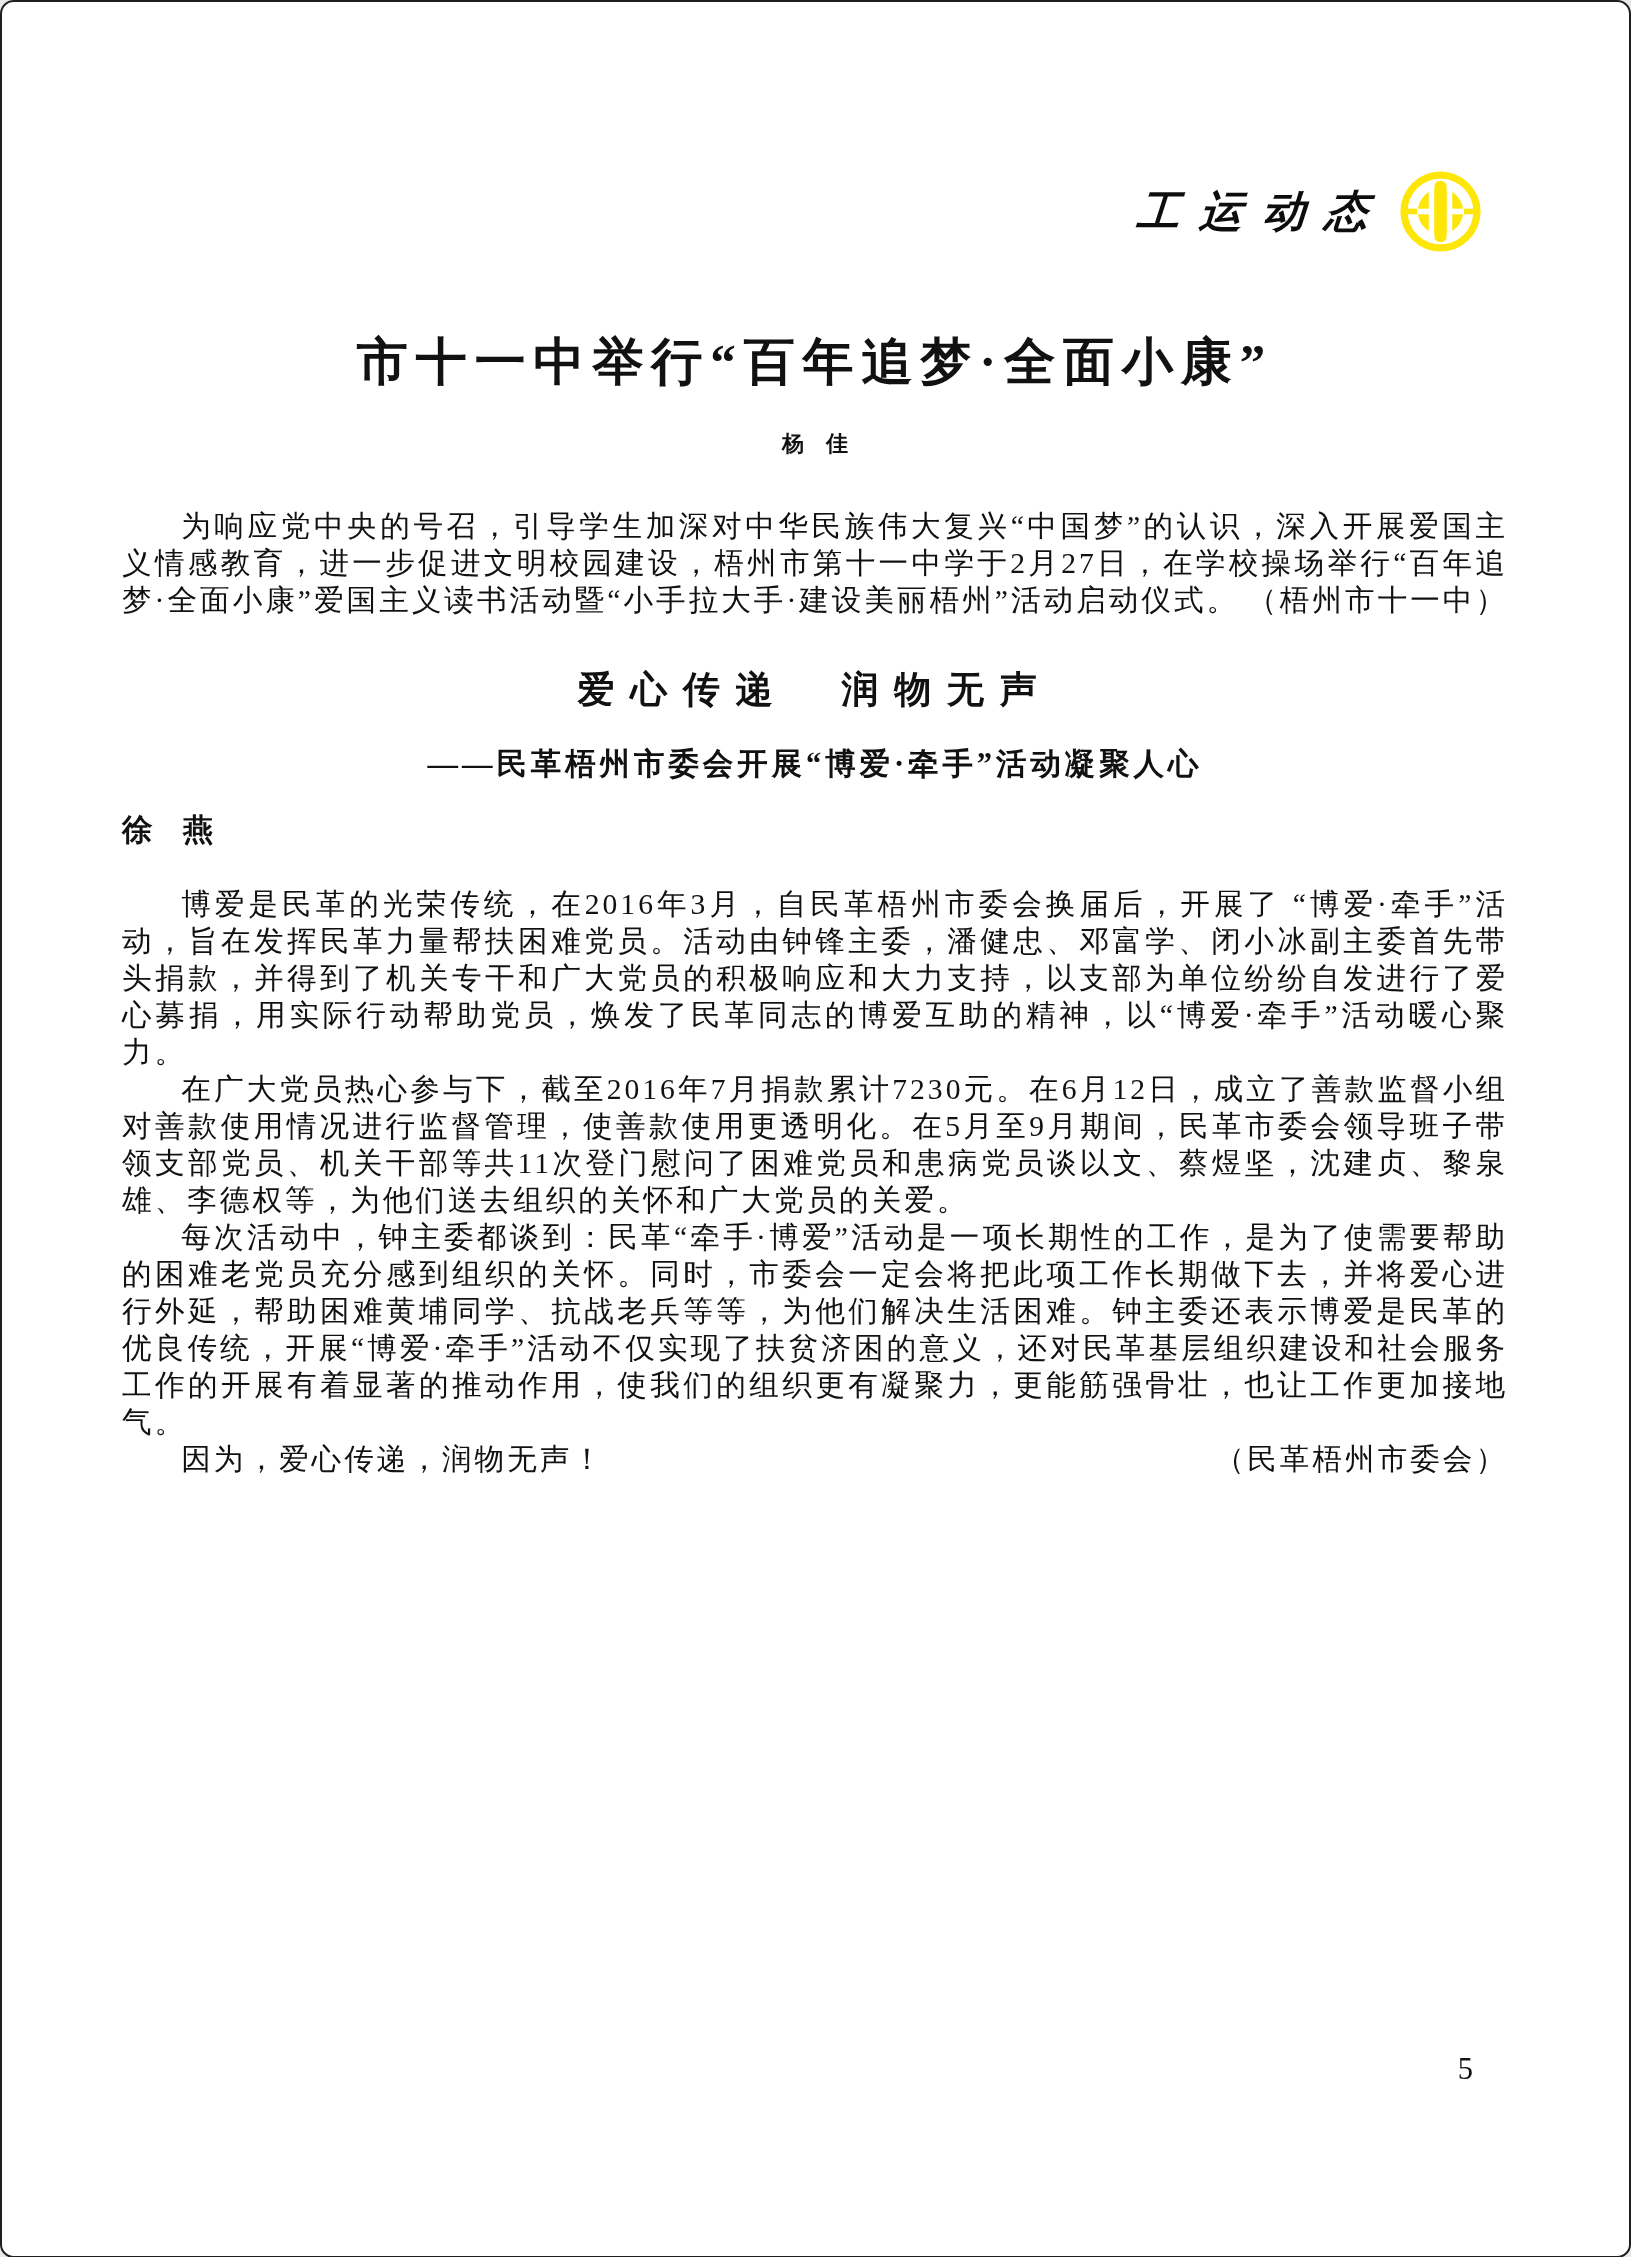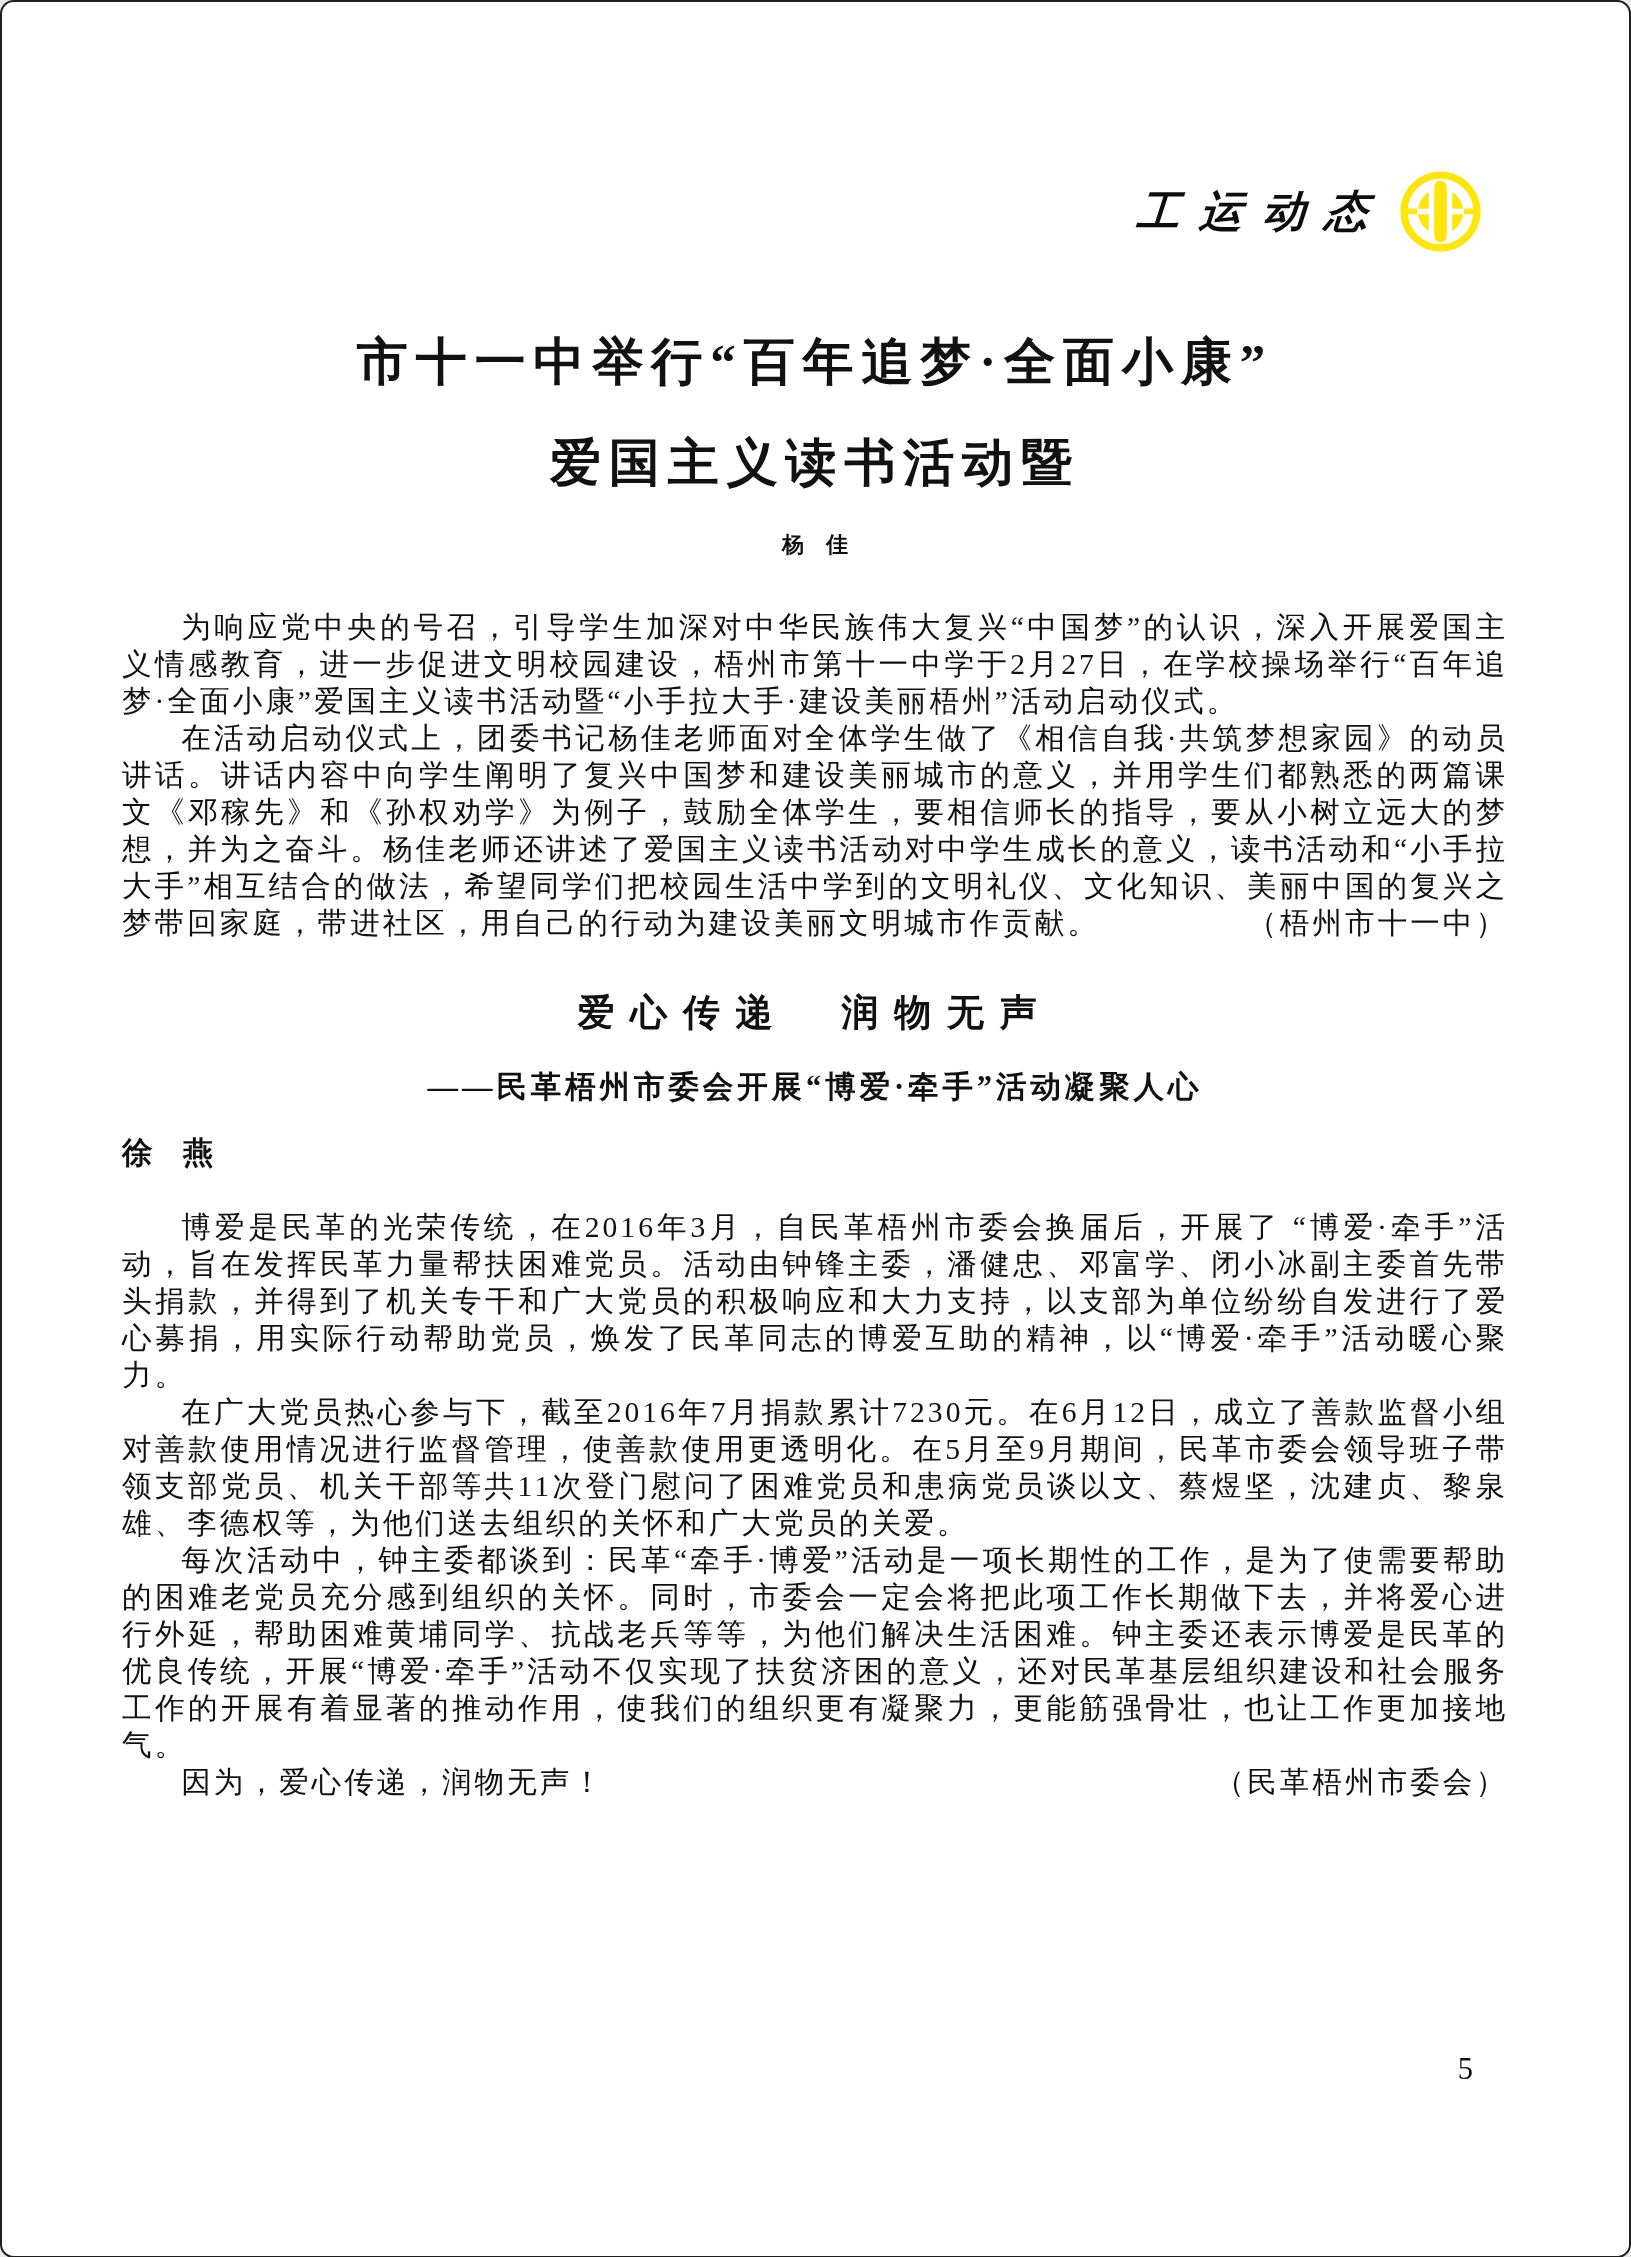--- a/index.html
+++ b/index.html
@@ -128,25 +128,23 @@
         <rect x="6" y="46.5" width="15" height="7" fill="#FFE60A"></rect>
         <rect x="79" y="46.5" width="15" height="7" fill="#FFE60A"></rect>
       </svg>
     </span>
   </div>
 
   <div class="content">
 
     <div>
       <div class="t-line l1">市十一中举行“百年追梦·全面小康”</div>
-      <div class="t-line l2">爱国主义读书活动暨</div>
       <div class="author">杨　佳</div>
       <div class="body-block">
         <p>为响应党中央的号召，引导学生加深对中华民族伟大复兴“中国梦”的认识，深入开展爱国主义情感教育，进一步促进文明校园建设，梧州市第十一中学于2月27日，在学校操场举行“百年追梦·全面小康”爱国主义读书活动暨“小手拉大手·建设美丽梧州”活动启动仪式。</p>
-        <p>在活动启动仪式上，团委书记杨佳老师面对全体学生做了《相信自我·共筑梦想家园》的动员讲话。讲话内容中向学生阐明了复兴中国梦和建设美丽城市的意义，并用学生们都熟悉的两篇课文《邓稼先》和《孙权劝学》为例子，鼓励全体学生，要相信师长的指导，要从小树立远大的梦想，并为之奋斗。杨佳老师还讲述了爱国主义读书活动对中学生成长的意义，读书活动和“小手拉大手”相互结合的做法，希望同学们把校园生活中学到的文明礼仪、文化知识、美丽中国的复兴之梦带回家庭，带进社区，用自己的行动为建设美丽文明城市作贡献。</p>
         <div class="attribution-line">（梧州市十一中）</div>
       </div>
     </div>
 
     <div>
       <div class="a2-title">爱心传递　润物无声</div>
       <div class="a2-subtitle">——民革梧州市委会开展“博爱·牵手”活动凝聚人心</div>
       <div class="a2-author">徐　燕</div>
       <div class="body-block second">
         <p>博爱是民革的光荣传统，在2016年3月，自民革梧州市委会换届后，开展了 “博爱·牵手”活动，旨在发挥民革力量帮扶困难党员。活动由钟锋主委，潘健忠、邓富学、闭小冰副主委首先带头捐款，并得到了机关专干和广大党员的积极响应和大力支持，以支部为单位纷纷自发进行了爱心募捐，用实际行动帮助党员，焕发了民革同志的博爱互助的精神，以“博爱·牵手”活动暖心聚力。</p>

